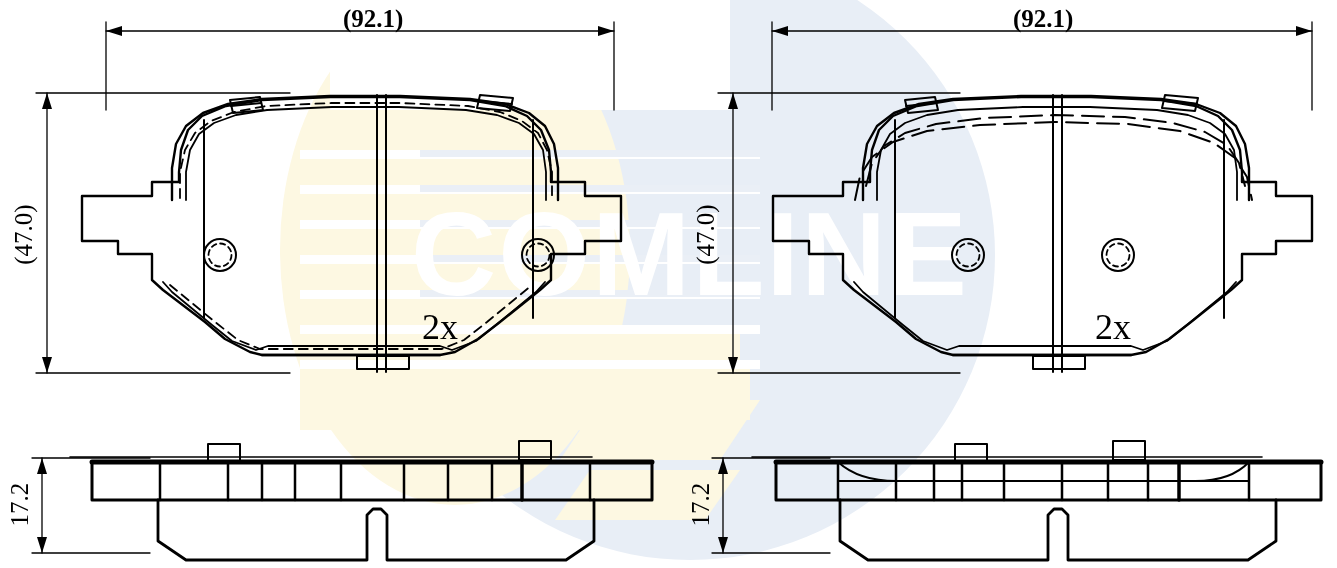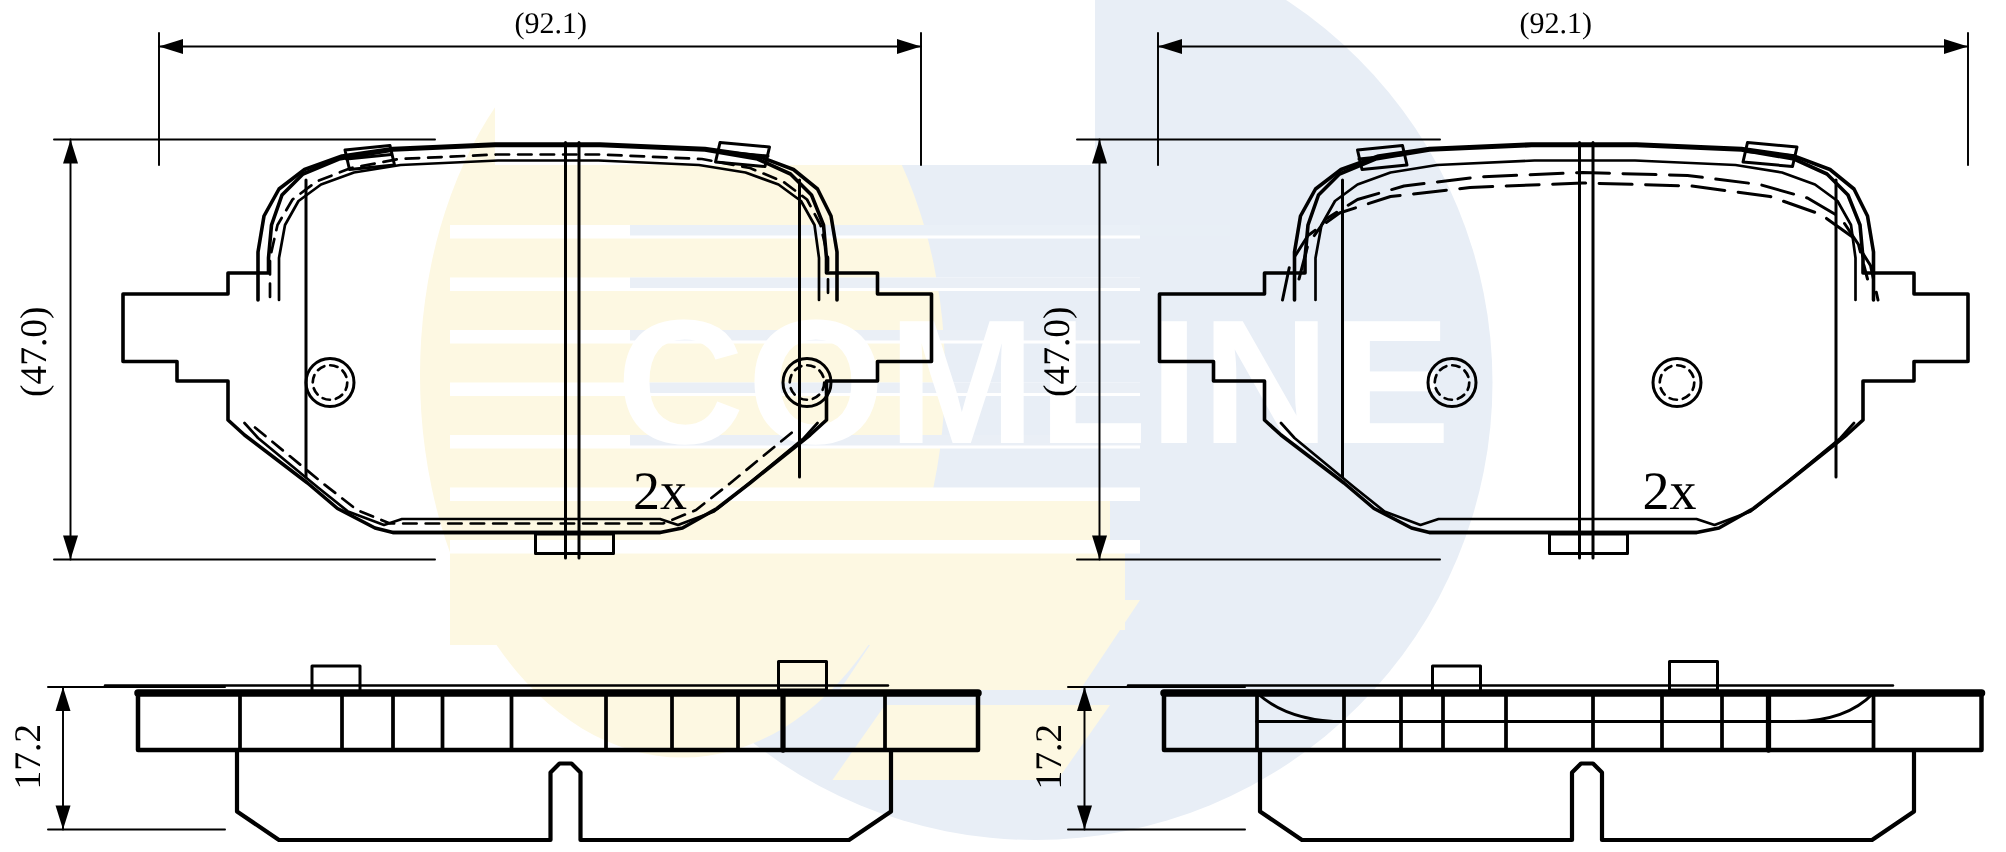--- a/index.html
+++ b/index.html
@@ -30,21 +30,21 @@
   #drawing-layer  { z-index: 2; }
   #text-layer     { z-index: 3; }
 
   .dim-text {
     position: absolute;
     font-family: "Liberation Serif", "DejaVu Serif", serif;
     color: #000000;
     white-space: nowrap;
     line-height: 1;
   }
-  .dim-h { font-size: 20px; }
+  .dim-h { font-size: 25px; font-weight: bold; }
   .dim-v {
     font-size: 25px;
     transform-origin: 50% 50%;
     transform: rotate(-90deg);
   }
   .qty-text {
     position: absolute;
     font-size: 36px;
     font-family: "Liberation Serif", "DejaVu Serif", serif;
     color: #000000;

